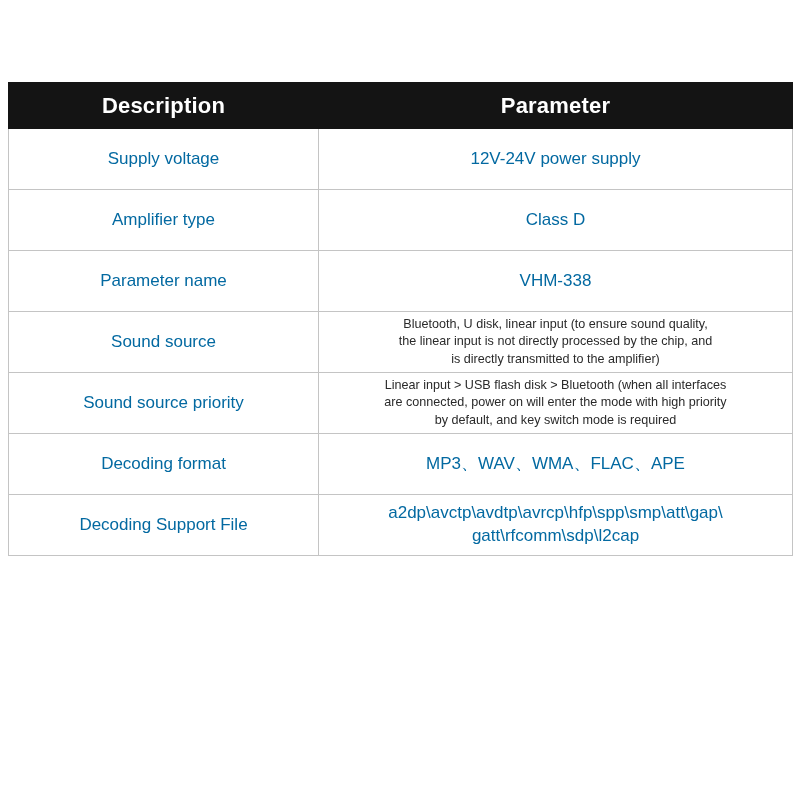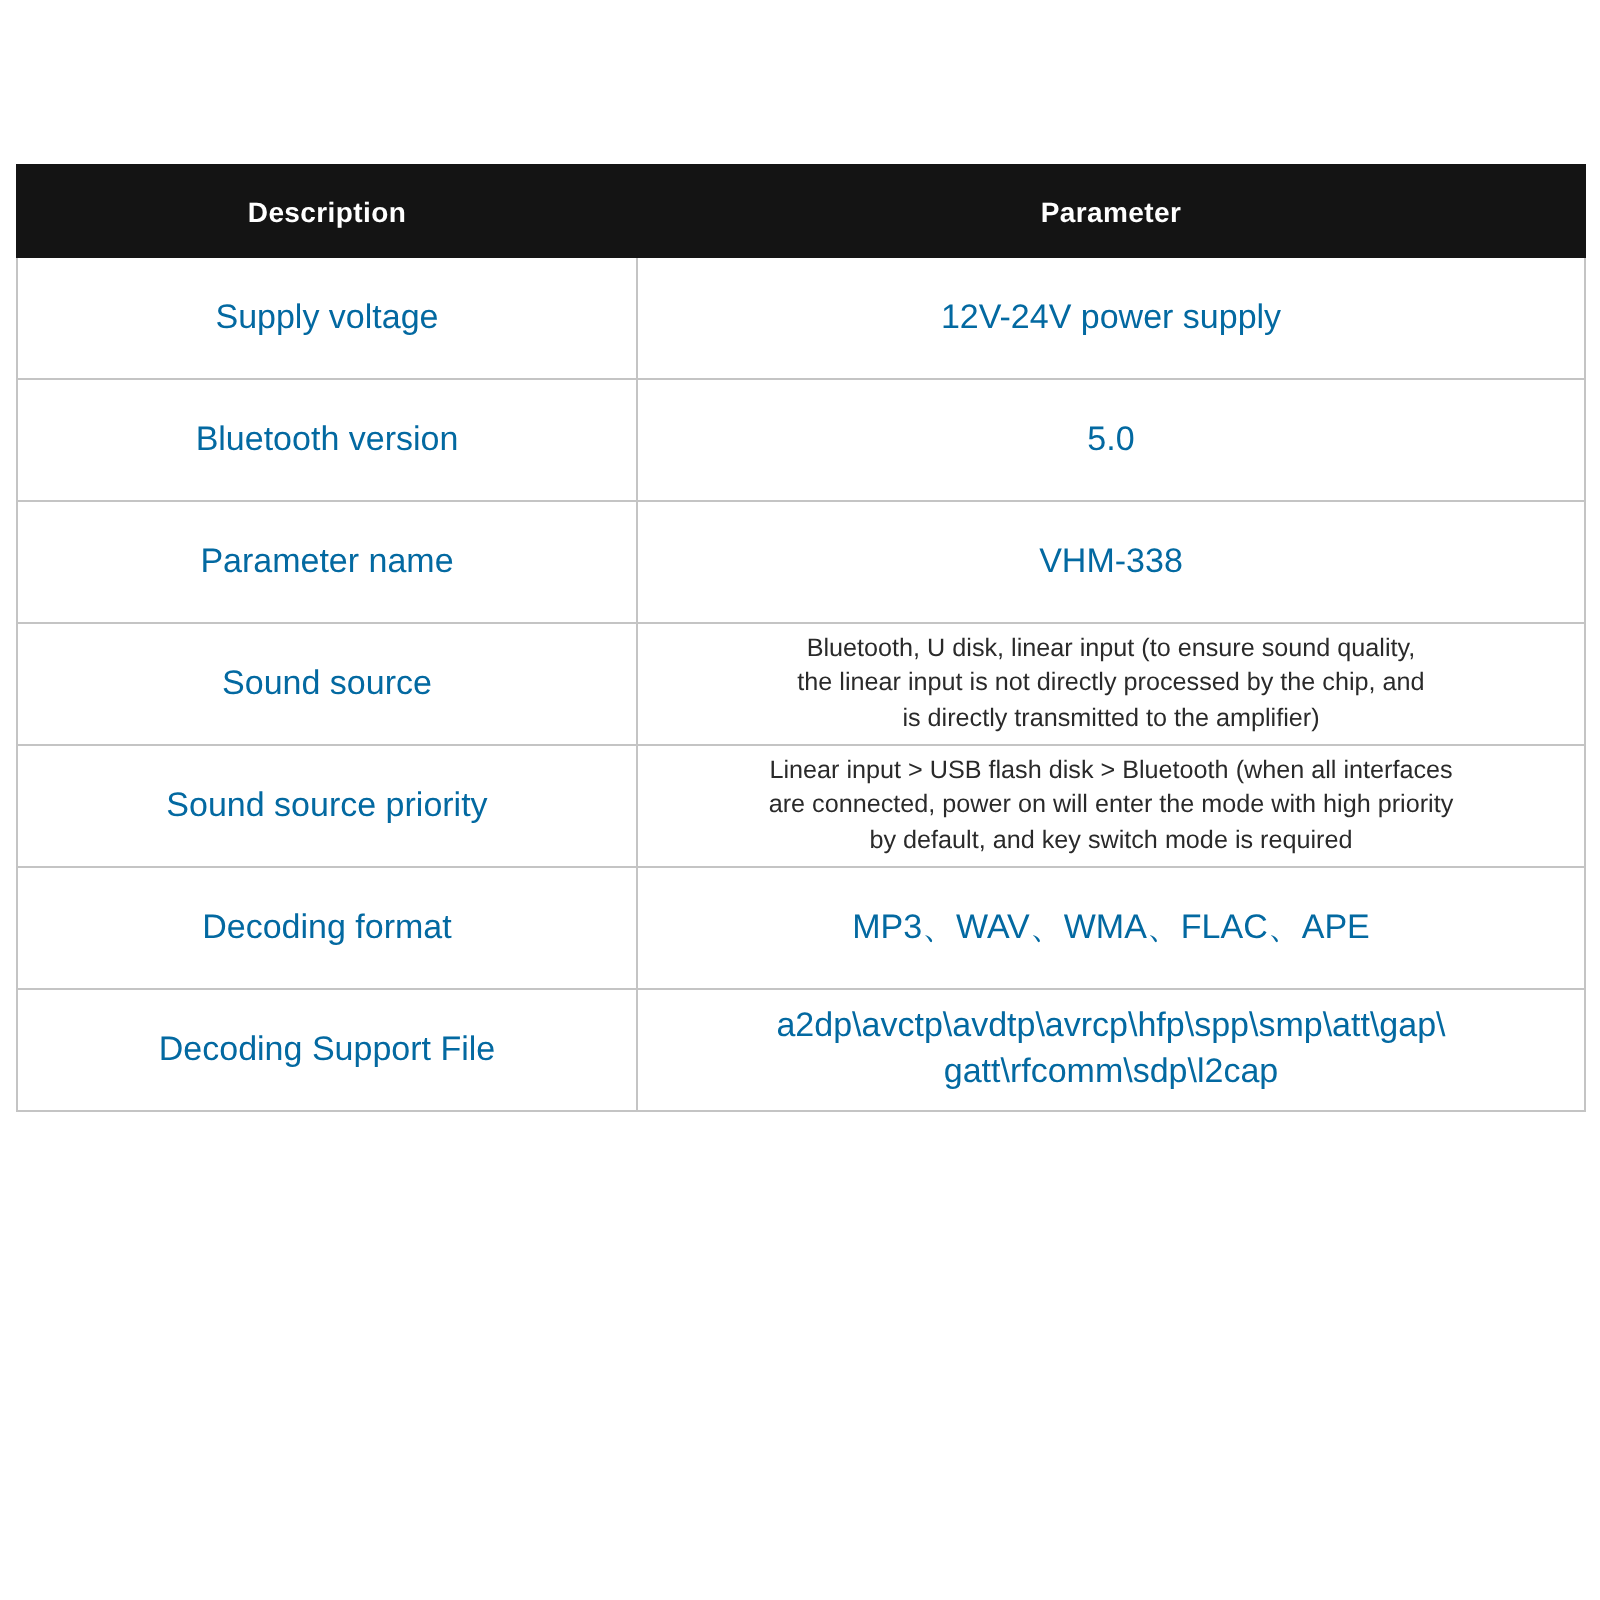--- a/index.html
+++ b/index.html
@@ -27,21 +27,21 @@
     border: 1px solid #c4c4c4;
     text-align: center;
     vertical-align: middle;
     padding: 4px 10px;
     box-sizing: border-box;
   }
   thead th {
     background: #141414;
     color: #ffffff;
     border-color: #141414;
-    font-size: 14px;
+    font-size: 22px;
     font-weight: bold;
     height: 46px;
     letter-spacing: 0.2px;
   }
   tbody td {
     font-size: 17px;
     color: #0369a1;
     height: 61px;
     white-space: pre-line;
     word-wrap: break-word;
@@ -68,22 +68,22 @@
         <th>Description</th>
         <th>Parameter</th>
       </tr>
     </thead>
     <tbody>
       <tr>
         <td>Supply voltage</td>
         <td>12V-24V power supply</td>
       </tr>
       <tr>
-        <td>Bluetooth version</td>
-        <td>5.0</td>
+        <td>Amplifier type</td>
+        <td>Class D</td>
       </tr>
       <tr>
         <td>Parameter name</td>
         <td>VHM-338</td>
       </tr>
       <tr>
         <td>Sound source</td>
         <td class="small">Bluetooth, U disk, linear input (to ensure sound quality,
 the linear input is not directly processed by the chip, and
 is directly transmitted to the amplifier)</td>

